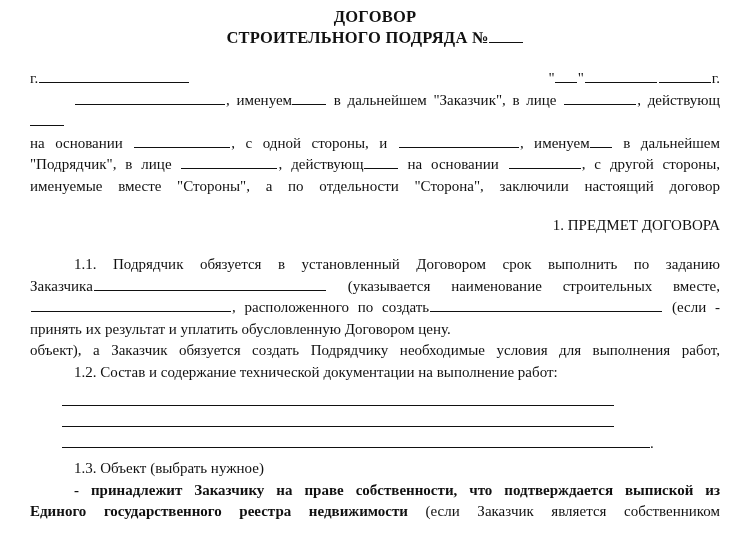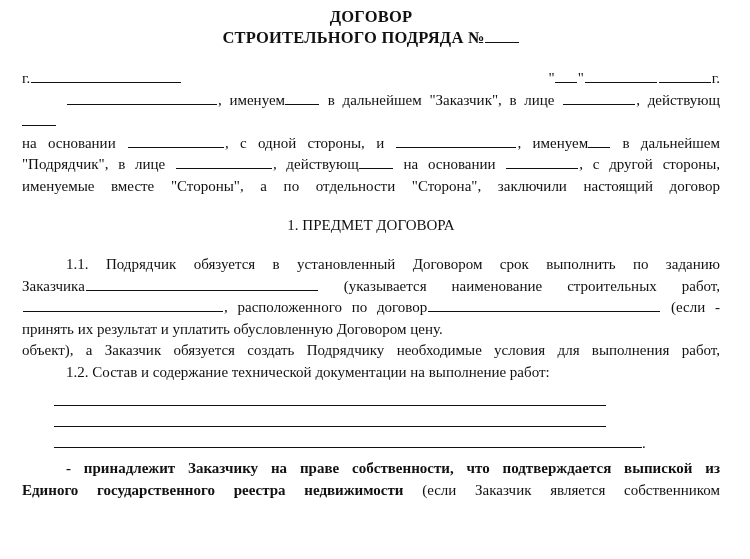--- a/index.html
+++ b/index.html
@@ -14,21 +14,21 @@
     font-family: "Liberation Serif", "DejaVu Serif", serif;
     color: #111111;
     -webkit-font-smoothing: none;
   }
 
   .page {
     position: relative;
     width: 750px;
     height: 559px;
     box-sizing: border-box;
-    padding: 6px 30px 0 22px;
+    padding: 6px 30px 0 30px;
     background: #ffffff;
   }
 
   
   .doc-title {
     text-align: center;
     font-weight: bold;
     font-size: 16.5px;
     line-height: 21px;
     letter-spacing: 0.2px;
@@ -71,21 +71,21 @@
   .blank.w-xl  { width: 120px; }
   .blank.w-xxl { width: 150px; }
   .blank.w-200 { width: 200px; }
   .blank.w-230 { width: 232px; }
 
   
   .blank.tight { margin-left: 0; }
 
   
   .section-head {
-    text-align: center;
+    text-align: right;
     font-size: 15px;
     font-weight: normal;
     margin: 0;
     line-height: 21px;
   }
 
   
   .rule-row {
     position: relative;
     height: 21px;
@@ -162,26 +162,26 @@
 
   <div class="sp-18"></div>
 
   <div class="para just-all">
     <span class="indent"></span><span>1.1.</span>
     <span>Подрядчик обязуется в установленный Договором срок выполнить по заданию</span>
   </div>
 
   <div class="para just-all">
     <span>Заказчика</span><span class="blank w-230"></span>
-    <span>(указывается наименование строительных работ,</span>
-  </div>
-
-
-  <div class="para just-all">
-    <span class="blank w-200"></span><span>, расположенного по договор</span><span class="blank w-230"></span>
+    <span>(указывается наименование строительных вместе,</span>
+  </div>
+
+
+  <div class="para just-all">
+    <span class="blank w-200"></span><span>, расположенного по создать</span><span class="blank w-230"></span>
     <span>(если -</span>
   </div>
 
   <div class="para">принять их результат и уплатить обусловленную Договором цену.</div>
   <div class="para just-all">объект), а Заказчик обязуется создать Подрядчику необходимые условия для выполнения работ,</div>
 
   <div class="para">
     <span class="indent"></span><span>1.2.</span>
     <span>Состав и содержание технической документации на выполнение работ:</span>
   </div>
@@ -193,20 +193,24 @@
   </div>
   <div class="rule-row">
     <span class="rule-indent"></span><span class="rule r2"></span>
   </div>
   <div class="rule-row r3-row">
     <span class="rule-indent"></span><span class="rule r3"></span><span>.</span>
   </div>
 
   <div class="sp-4"></div>
 
+  <div class="para">
+    <span class="indent"></span><span>1.3.</span>
+    <span>Объект (выбрать нужное)</span>
+  </div>
 
   <div class="para just-all bold">
     <span class="indent"></span><span>-</span>
     <span>принадлежит Заказчику на праве собственности, что подтверждается выпиской из</span>
   </div>
   <div class="para just-all">
     <span class="bold">Единого государственного реестра недвижимости</span>
     <span class="reg">(если Заказчик является собственником</span>
   </div>
 

